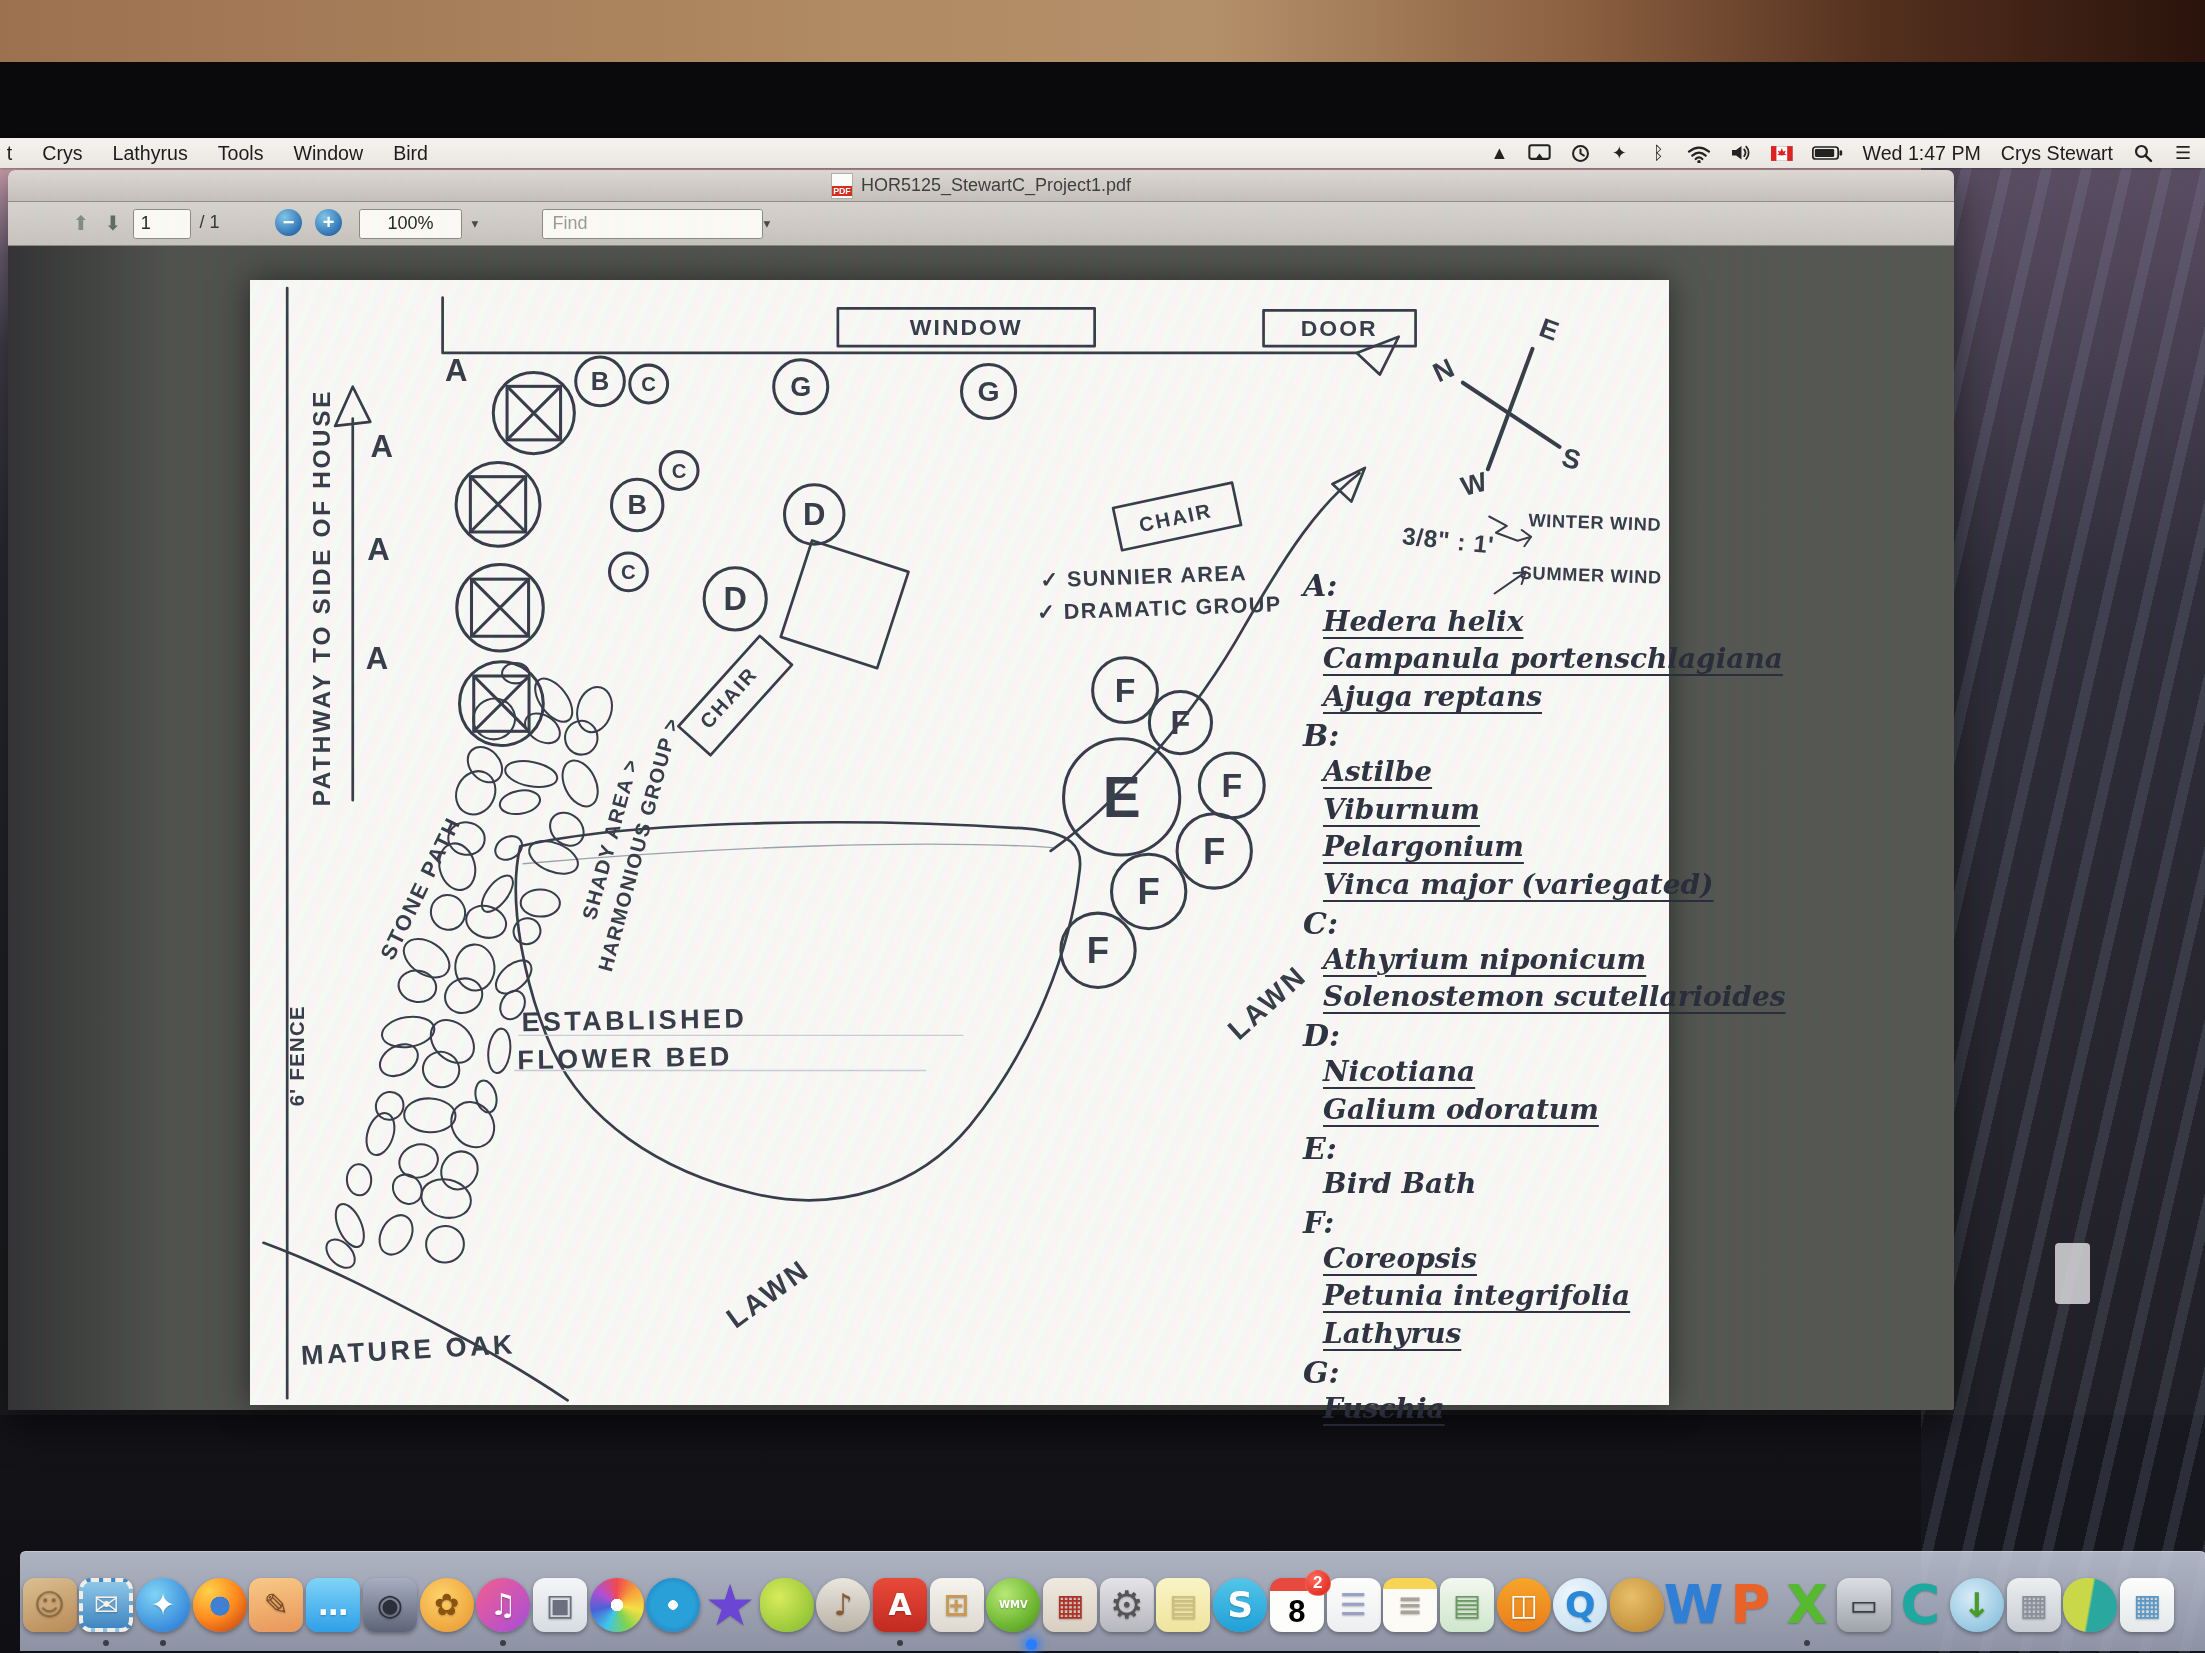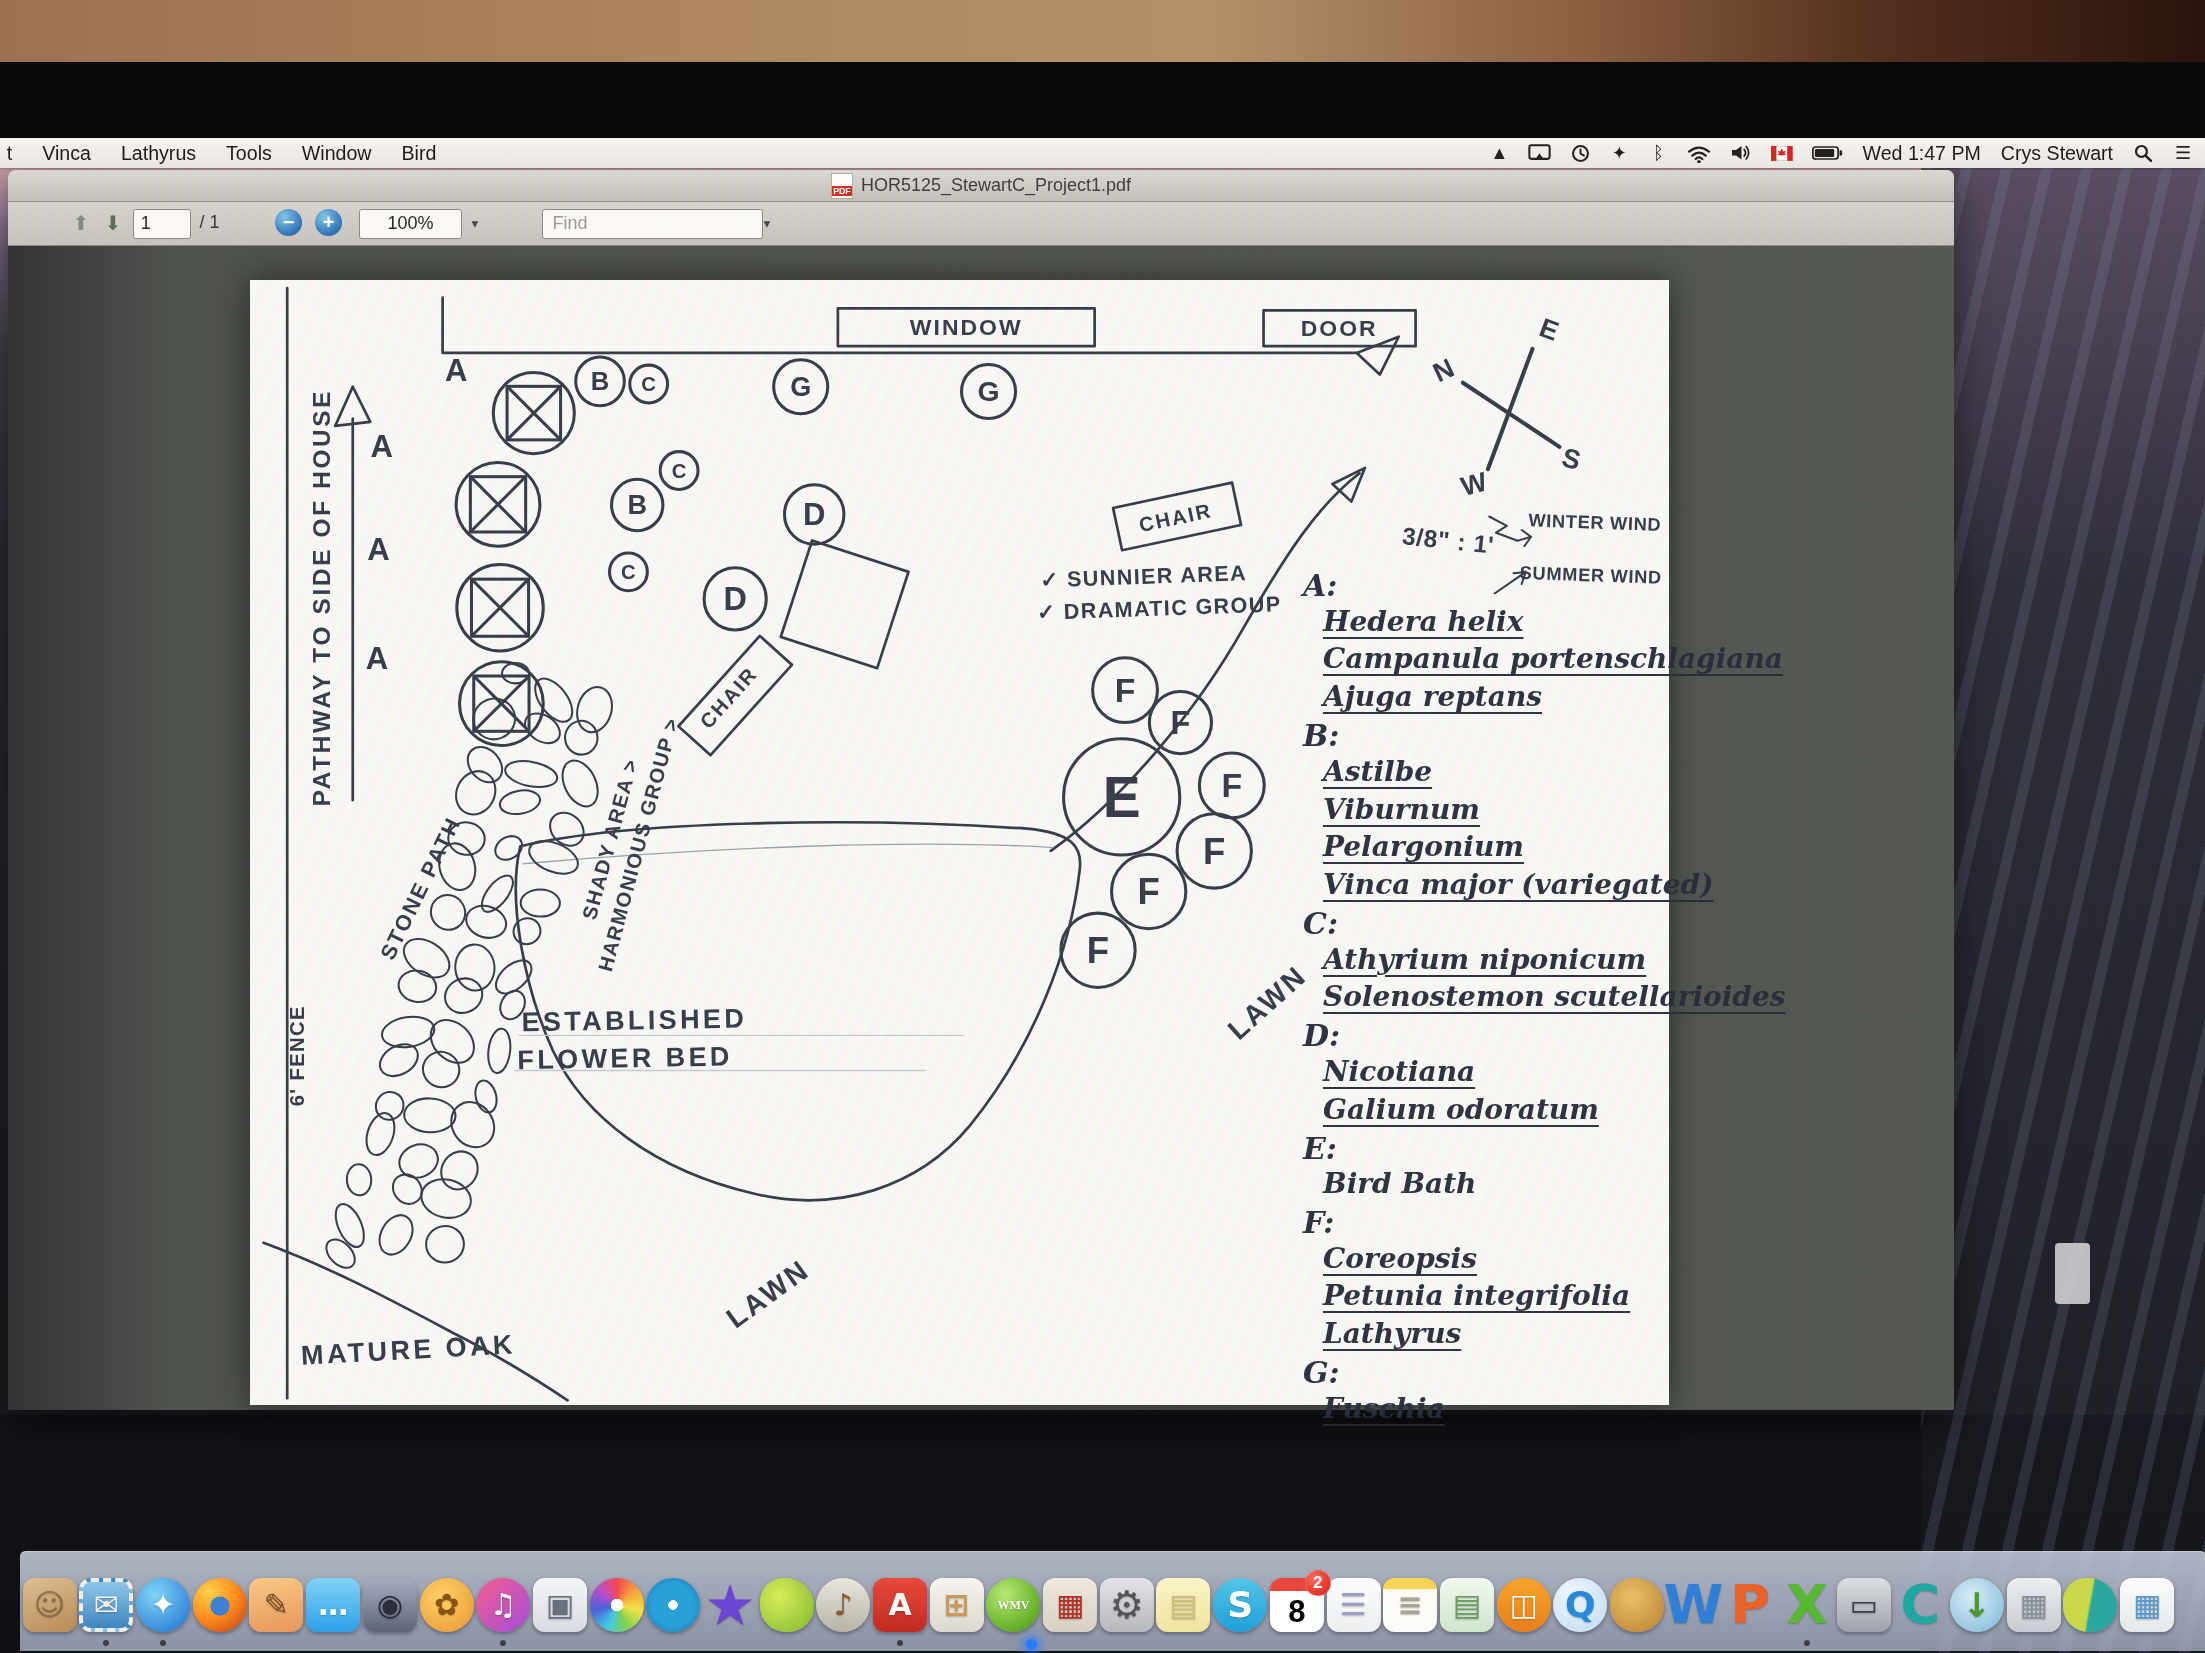--- a/index.html
+++ b/index.html
@@ -85,21 +85,21 @@
 </style>
 </head>
 <body>
 
 <div class="top-surface"></div>
 <div class="bezel"></div>
 
 <div class="menubar">
   <div id="menu-left">
       <span class="menu-item">t</span>
-      <span class="menu-item">Vinca</span>
+      <span class="menu-item">Crys</span>
       <span class="menu-item">Lathyrus</span>
       <span class="menu-item">Tools</span>
       <span class="menu-item">Window</span>
       <span class="menu-item">Bird</span>
     </div>
   <div class="menubar-right">
     <span id="status-icons" style="display:flex;gap:19px;align-items:center;">
         <span class="status-icon">▲</span>
         <span class="status-icon">
           <svg width="23" height="17.6" viewBox="0 0 34 26">
@@ -470,21 +470,21 @@
       <span class="tile" style="background: linear-gradient(rgb(232, 74, 58), rgb(194, 42, 32));"></span>
       <span class="g" style="color: rgb(255, 255, 255);">A</span>
       <span class="rdot"></span>
     </div>
     <div class="di sq">
       <span class="tile" style="background: linear-gradient(rgb(246, 244, 239), rgb(221, 216, 207));"></span>
       <span class="g" style="color: rgb(200, 154, 90);">⊞</span>
     </div>
     <div class="di ci">
       <span class="tile" style="background: radial-gradient(circle at 35% 30%, rgb(184, 232, 120), rgb(111, 184, 50) 60%, rgb(74, 140, 30));"></span>
-      <span class="g" style="color: rgb(255, 255, 255); font-size: 12px; font-family: Liberation Serif, serif;">WMV</span>
+      <span class="g" style="color: rgb(255, 255, 255); font-size: 10px;">WMV</span>
     </div>
     <div class="di sq">
       <span class="tile" style="background: linear-gradient(rgb(239, 233, 223), rgb(216, 207, 194));"></span>
       <span class="g" style="color: rgb(176, 48, 40);">▦</span>
     </div>
     <div class="di sq">
       <span class="tile" style="background: linear-gradient(rgb(228, 228, 232), rgb(182, 182, 189));"></span>
       <span class="g" style="color: rgb(85, 85, 85); font-size: 38px;">⚙</span>
     </div>
     <div class="di sq">

